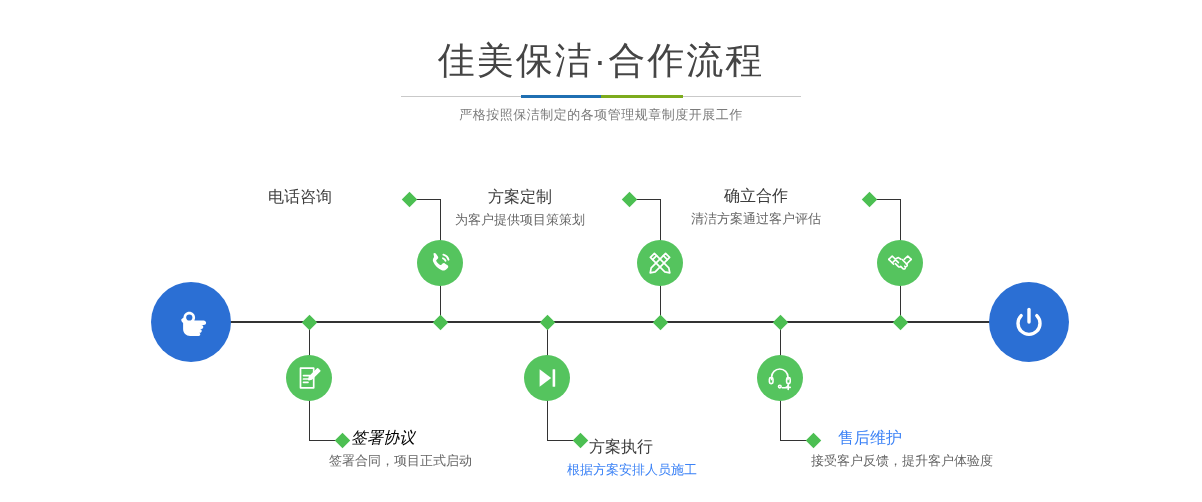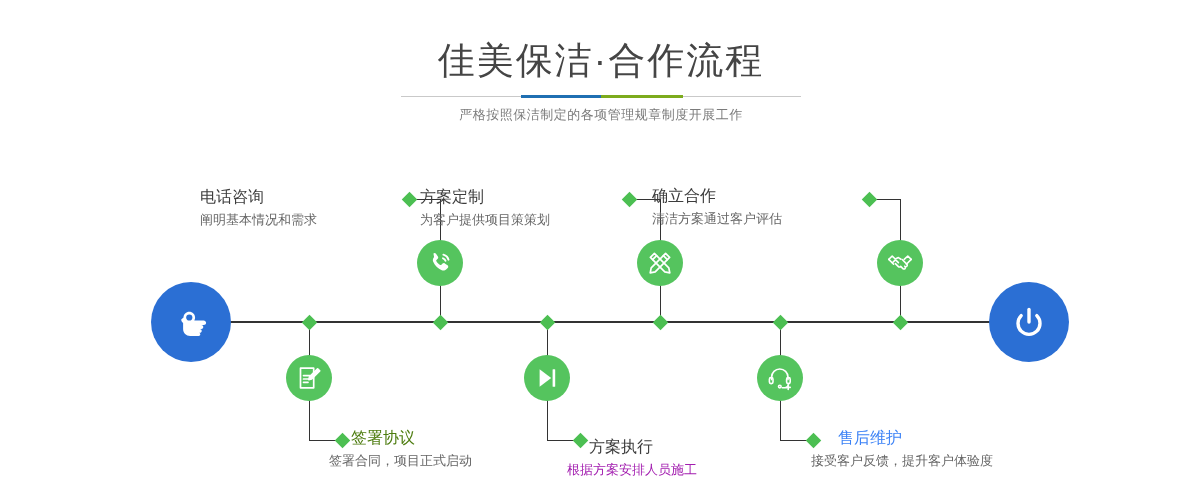--- a/index.html
+++ b/index.html
@@ -144,21 +144,21 @@
     line-height: 22px;
     white-space: nowrap;
   }
   .lbl .lbl-desc {
     font-size: 13px;
     color: #666666;
     line-height: 22px;
     white-space: nowrap;
     margin-top: 1px;
   }
-  .lbl.top  { text-align: left; }
+  .lbl.top  { text-align: center; }
   .lbl.bot  { text-align: left; }
 
   .ic { display: block; }
 </style>
 </head>
 <body>
 
 <div id="page">
 
   <div class="header">
@@ -287,41 +287,40 @@
         <path d="M22.4 19.6v1c0 1.7-1.4 3.1-3.1 3.1h-3.1"></path>
         <circle cx="13.8" cy="22.6" r="1.3"></circle>
         <line x1="22.2" y1="21.4" x2="22.2" y2="25.4"></line>
         <line x1="20.2" y1="23.4" x2="24.2" y2="23.4"></line>
       </g>
     </svg>
   </div>
 
   <div class="lbl top" style="left:200px; top:186px; width:200px;">
     <div class="lbl-title" style="color: rgb(61, 61, 61);">电话咨询</div>
-    <div class="lbl-desc" style="color: rgb(102, 102, 102);">阐明基本情况和需求</div>
   </div>
 
   <div class="lbl top" style="left:420px; top:186px; width:200px;">
     <div class="lbl-title" style="color: rgb(61, 61, 61);">方案定制</div>
     <div class="lbl-desc" style="color: rgb(102, 102, 102);">为客户提供项目策策划</div>
   </div>
 
   <div class="lbl top" style="left:652px; top:186px; width:208px;font-family:Liberation Mono, monospace;">
     <div class="lbl-title" style="color: rgb(61, 61, 61);">确立合作</div>
     <div class="lbl-desc" style="color: rgb(102, 102, 102);">清洁方案通过客户评估</div>
   </div>
 
   <div class="lbl bot" style="left:351px; top:427px; width:230px;">
-    <div class="lbl-title" style="color: #4d7c0f;">签署协议</div>
+    <div class="lbl-title" style="color: #000000; font-style: italic;">签署协议</div>
     <div class="lbl-desc" style="margin-left: -22px; color: rgb(102, 102, 102);">签署合同，项目正式启动</div>
   </div>
 
   <div class="lbl bot" style="left:589px; top:436px; width:230px;">
     <div class="lbl-title" style="color: rgb(61, 61, 61);">方案执行</div>
-    <div class="lbl-desc" style="margin-left: -22px; color: #a21caf;">根据方案安排人员施工</div>
+    <div class="lbl-desc" style="margin-left: -22px; color: #3b82f6;">根据方案安排人员施工</div>
   </div>
 
   <div class="lbl bot" style="left:822px; top:427px; width:260px;">
     <div class="lbl-title" style="color: #3b82f6; margin-left: 16px;">售后维护</div>
     <div class="lbl-desc" style="margin-left: -11px; color: rgb(102, 102, 102);">接受客户反馈，提升客户体验度</div>
   </div>
 
 </div>
 
 </body></html>

